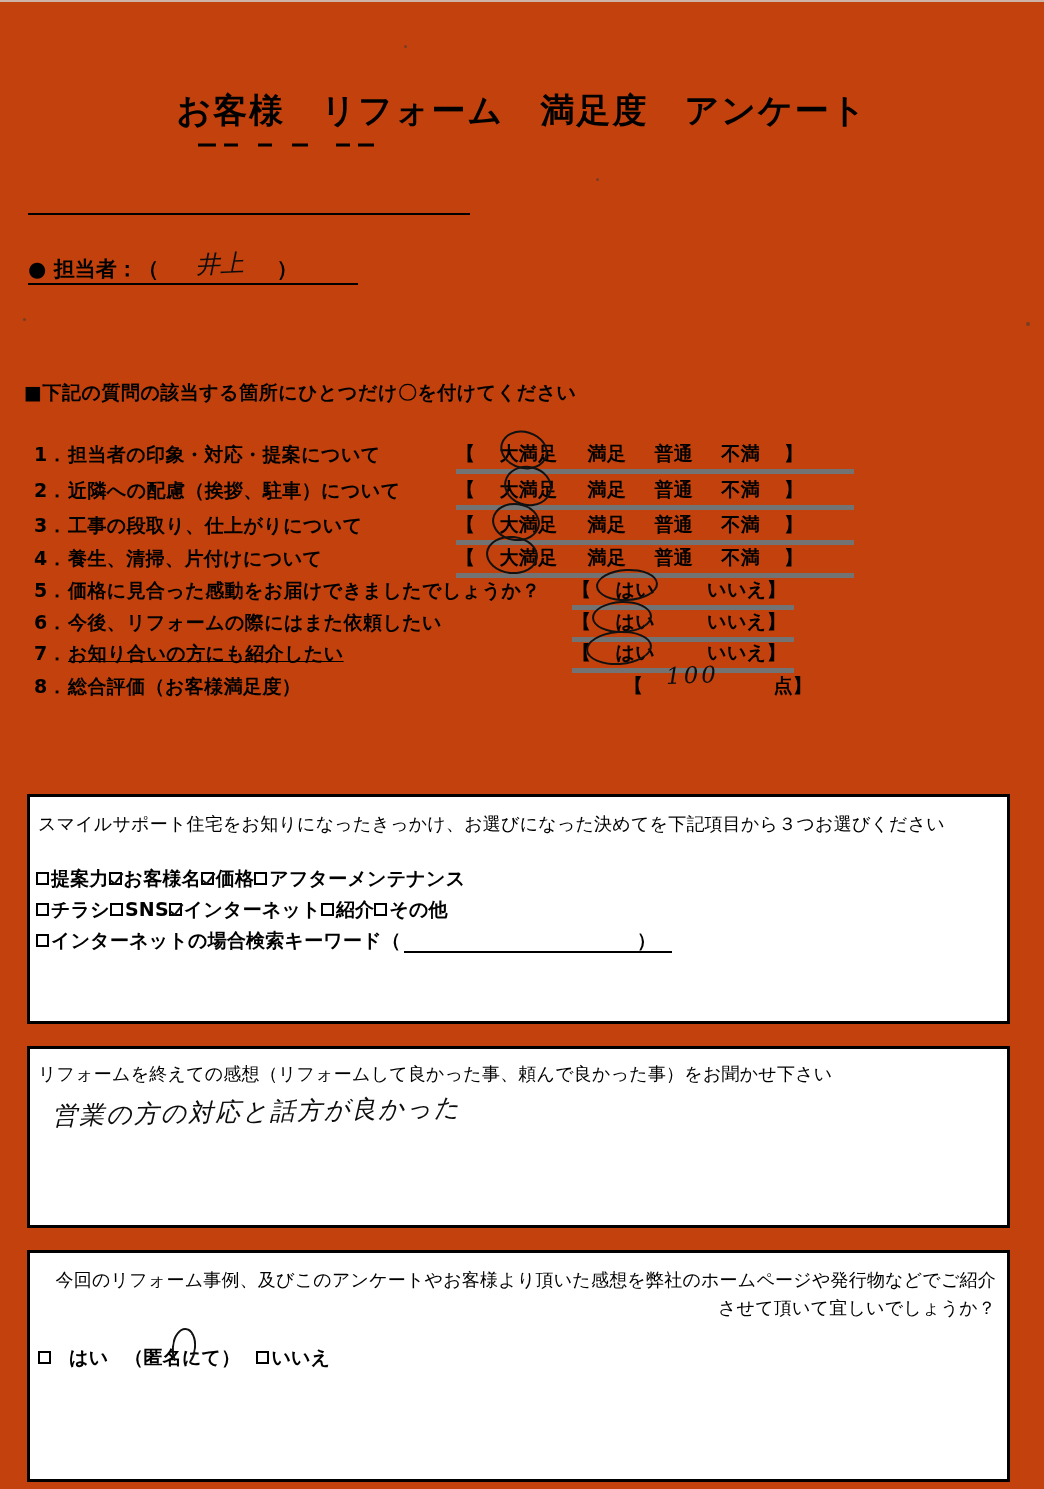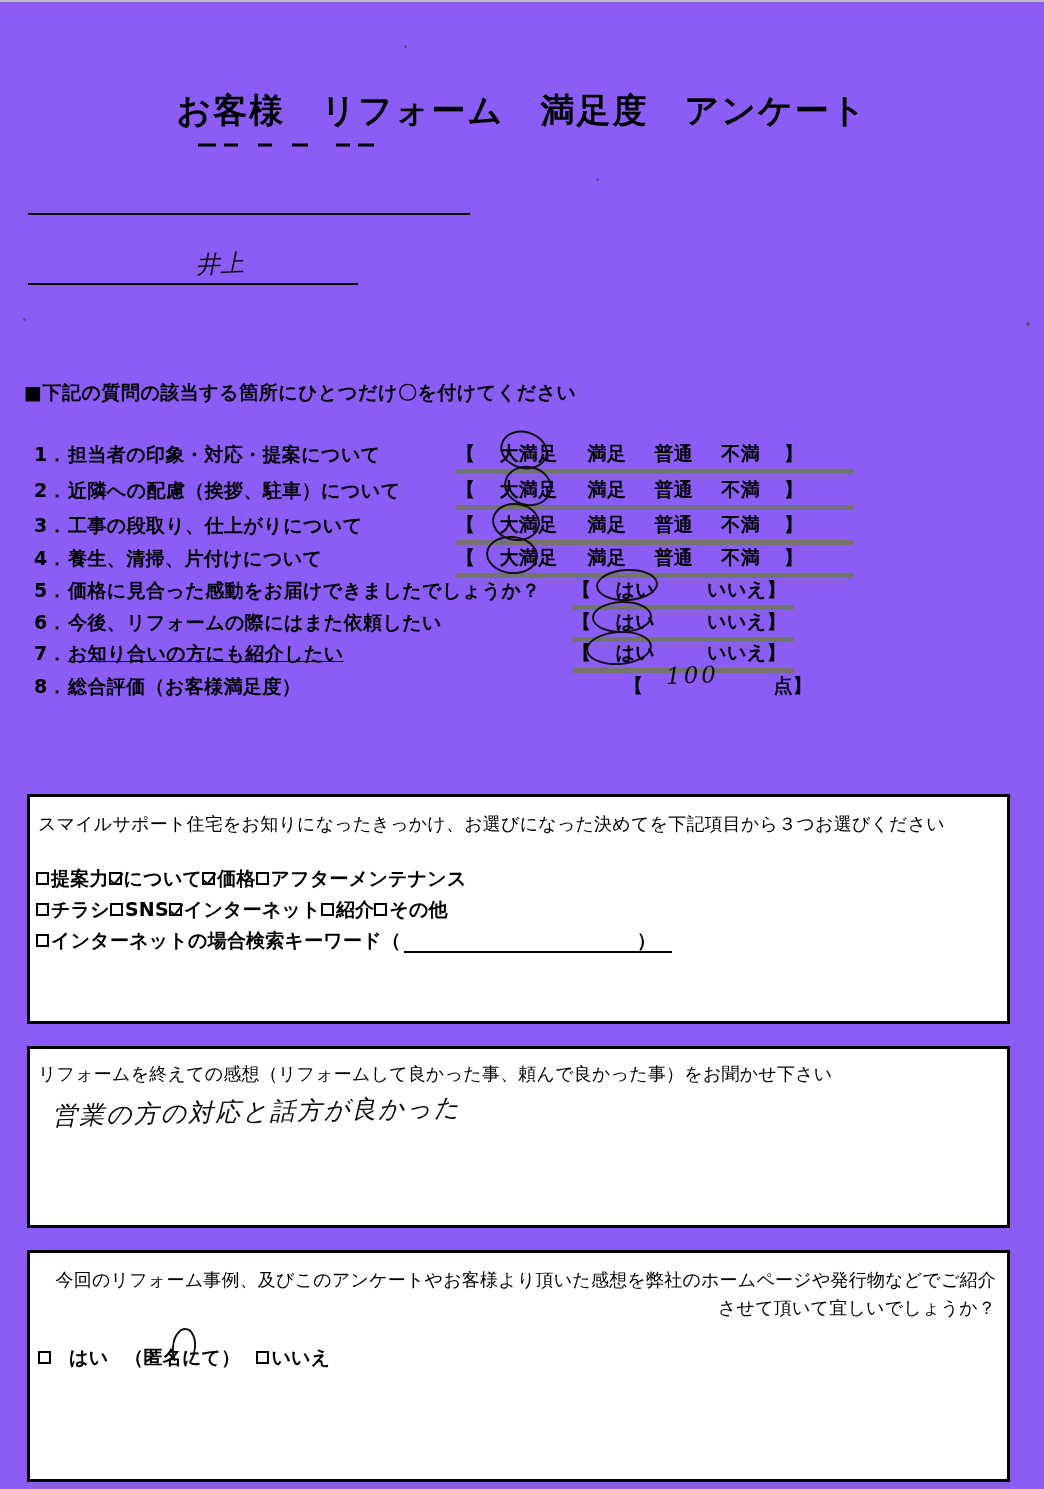--- a/index.html
+++ b/index.html
@@ -9,21 +9,21 @@
     background: #ffffff;
   }
   body {
     font-family: "DejaVu Sans", "Liberation Sans", sans-serif;
     color: #000000;
   }
   #page {
     position: relative;
     width: 1044px;
     height: 1489px;
-    background: #8b5cf6;
+    background: #c2410c;
     overflow: hidden;
   }
 
   
   .abs { position: absolute; }
   .jp  { font-family: "DejaVu Sans", "Liberation Sans", sans-serif; }
   .hand {
     font-family: "DejaVu Serif", "Liberation Serif", serif;
     font-style: italic;
     font-weight: 500;
@@ -238,20 +238,23 @@
       <line x1="28" y1="5" x2="42" y2="5"></line>
       <line x1="62" y1="5" x2="76" y2="5"></line>
       <line x1="96" y1="5" x2="112" y2="5"></line>
       <line x1="140" y1="5" x2="154" y2="5"></line>
       <line x1="162" y1="5" x2="178" y2="5"></line>
     </g>
   </svg>
 
   <div class="rule" id="cust-rule"></div>
 
+  <div class="abs bullet-row jp" id="staff-row">
+    <span>● 担当者：</span><span>（</span><span class="staff-gap"></span><span>）</span>
+  </div>
   <div class="rule" id="staff-rule"></div>
   <div class="abs hand" id="staff-hand">井上</div>
 
   <div class="abs jp" id="instruction">■下記の質問の該当する箇所にひとつだけ〇を付けてください</div>
 
   <div class="q-label jp" style="top:442px;">
     <span class="q-num">1．</span><span>担当者の印象・対応・提案について</span>
   </div>
   <div class="opt-box jp" style="left:456px; top:441px; width:398px;">
     <span class="brk">【</span><span class="sp1"></span><span>大満足</span><span class="sp2"></span><span>満足</span><span class="sp3"></span><span>普通</span><span class="sp3"></span><span>不満</span><span class="sp1"></span><span class="brk">】</span>
@@ -311,21 +314,21 @@
   </div>
   <div class="score-box jp" style="left:624px; top:673px;">
     <span class="brk">【</span><span class="score-gap"></span><span>点</span><span class="brk">】</span>
   </div>
   <div class="abs hand" id="score-hand">100</div>
 
   <div class="sec-box" id="box1"></div>
   <div class="sec-head jp" style="left:38px; top:812px;">スマイルサポート住宅をお知りになったきっかけ、お選びになった決めてを下記項目から３つお選びください</div>
 
   <div class="chk-line jp" style="left:36px; top:866px;">
-    <span class="cbx"></span><span>提案力</span><span class="cbx checked"></span><span>について</span><span class="cbx checked"></span><span>価格</span><span class="cbx"></span><span>アフターメンテナンス</span>
+    <span class="cbx"></span><span>提案力</span><span class="cbx checked"></span><span>お客様名</span><span class="cbx checked"></span><span>価格</span><span class="cbx"></span><span>アフターメンテナンス</span>
   </div>
 
   <div class="chk-line jp" style="left:36px; top:897px;">
     <span class="cbx"></span><span>チラシ</span><span class="cbx"></span><span>SNS</span><span class="cbx checked"></span><span>インターネット</span><span class="cbx"></span><span>紹介</span><span class="cbx"></span><span>その他</span>
   </div>
 
   <div class="chk-line jp" style="left:36px; top:928px;">
     <span class="cbx"></span><span>インターネットの場合検索キーワード</span><span>（</span><span style="display:inline-block;width:236px;"></span><span>）</span>
   </div>
   <div class="kw-rule" style="left:404px; top:951px; width:268px;"></div>

